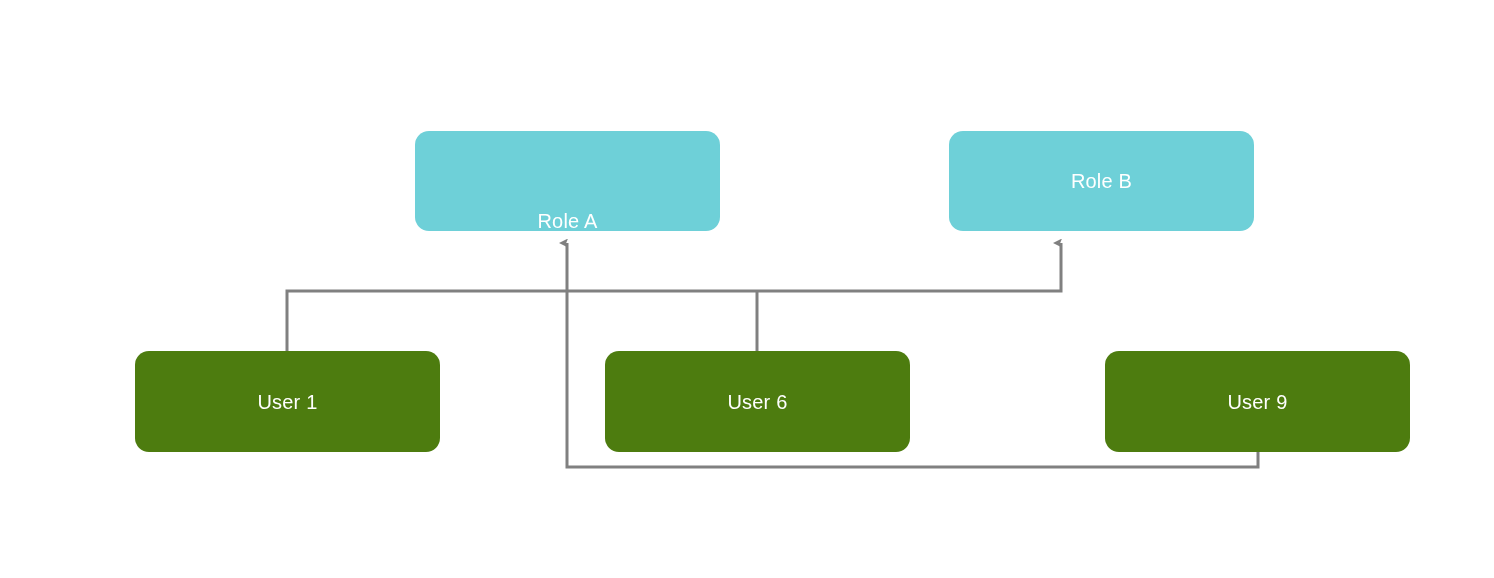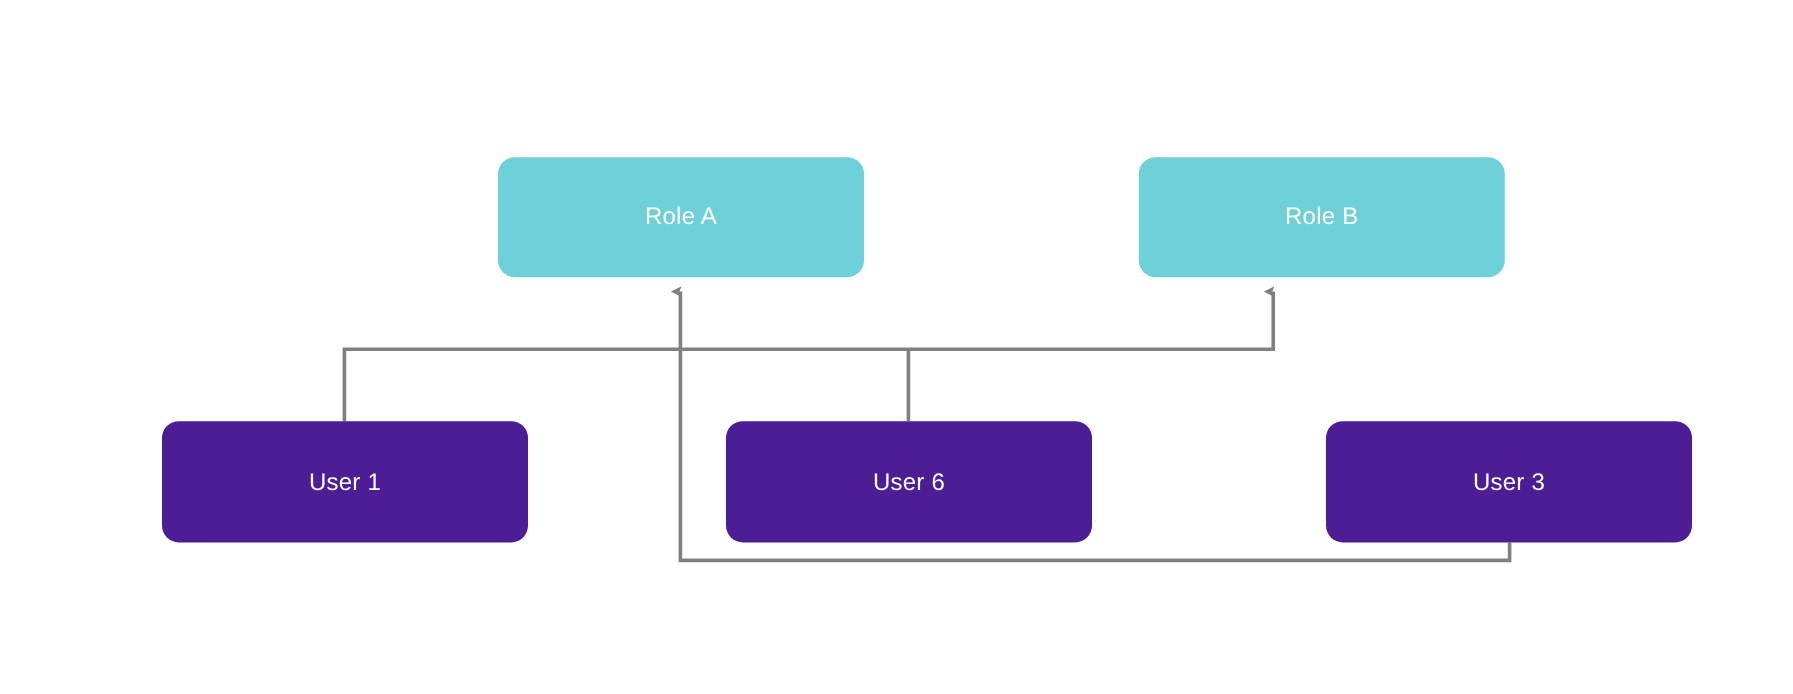--- a/index.html
+++ b/index.html
@@ -48,23 +48,23 @@
     text-align: center;
   }
   .role-node {
     width: 305px;
     height: 100px;
     background: #6ed0d8;
   }
   .user-node {
     width: 305px;
     height: 101px;
-    background: #4c1d95;
+    background: #4d7c0f;
   }
-  #role-a { left: 415px; top: 131px; }
+  #role-a { left: 415px; top: 131px; align-items: flex-end; }
   #role-b { left: 909px; top: 131px; margin-left: 40px; }
   #user-1 { left: 135px; top: 351px; }
   #user-2 { left: 605px; top: 351px; }
   #user-3 { left: 1105px; top: 351px; }
 </style>
 </head>
 <body>
 
 <div id="canvas">
 
@@ -92,16 +92,16 @@
 
   <div class="node user-node" id="user-1">
     <span class="node-label">User 1</span>
   </div>
 
   <div class="node user-node" id="user-2">
     <span class="node-label">User 6</span>
   </div>
 
   <div class="node user-node" id="user-3">
-    <span class="node-label">User 3</span>
+    <span class="node-label">User 9</span>
   </div>
 
 </div>
 
 </body></html>

